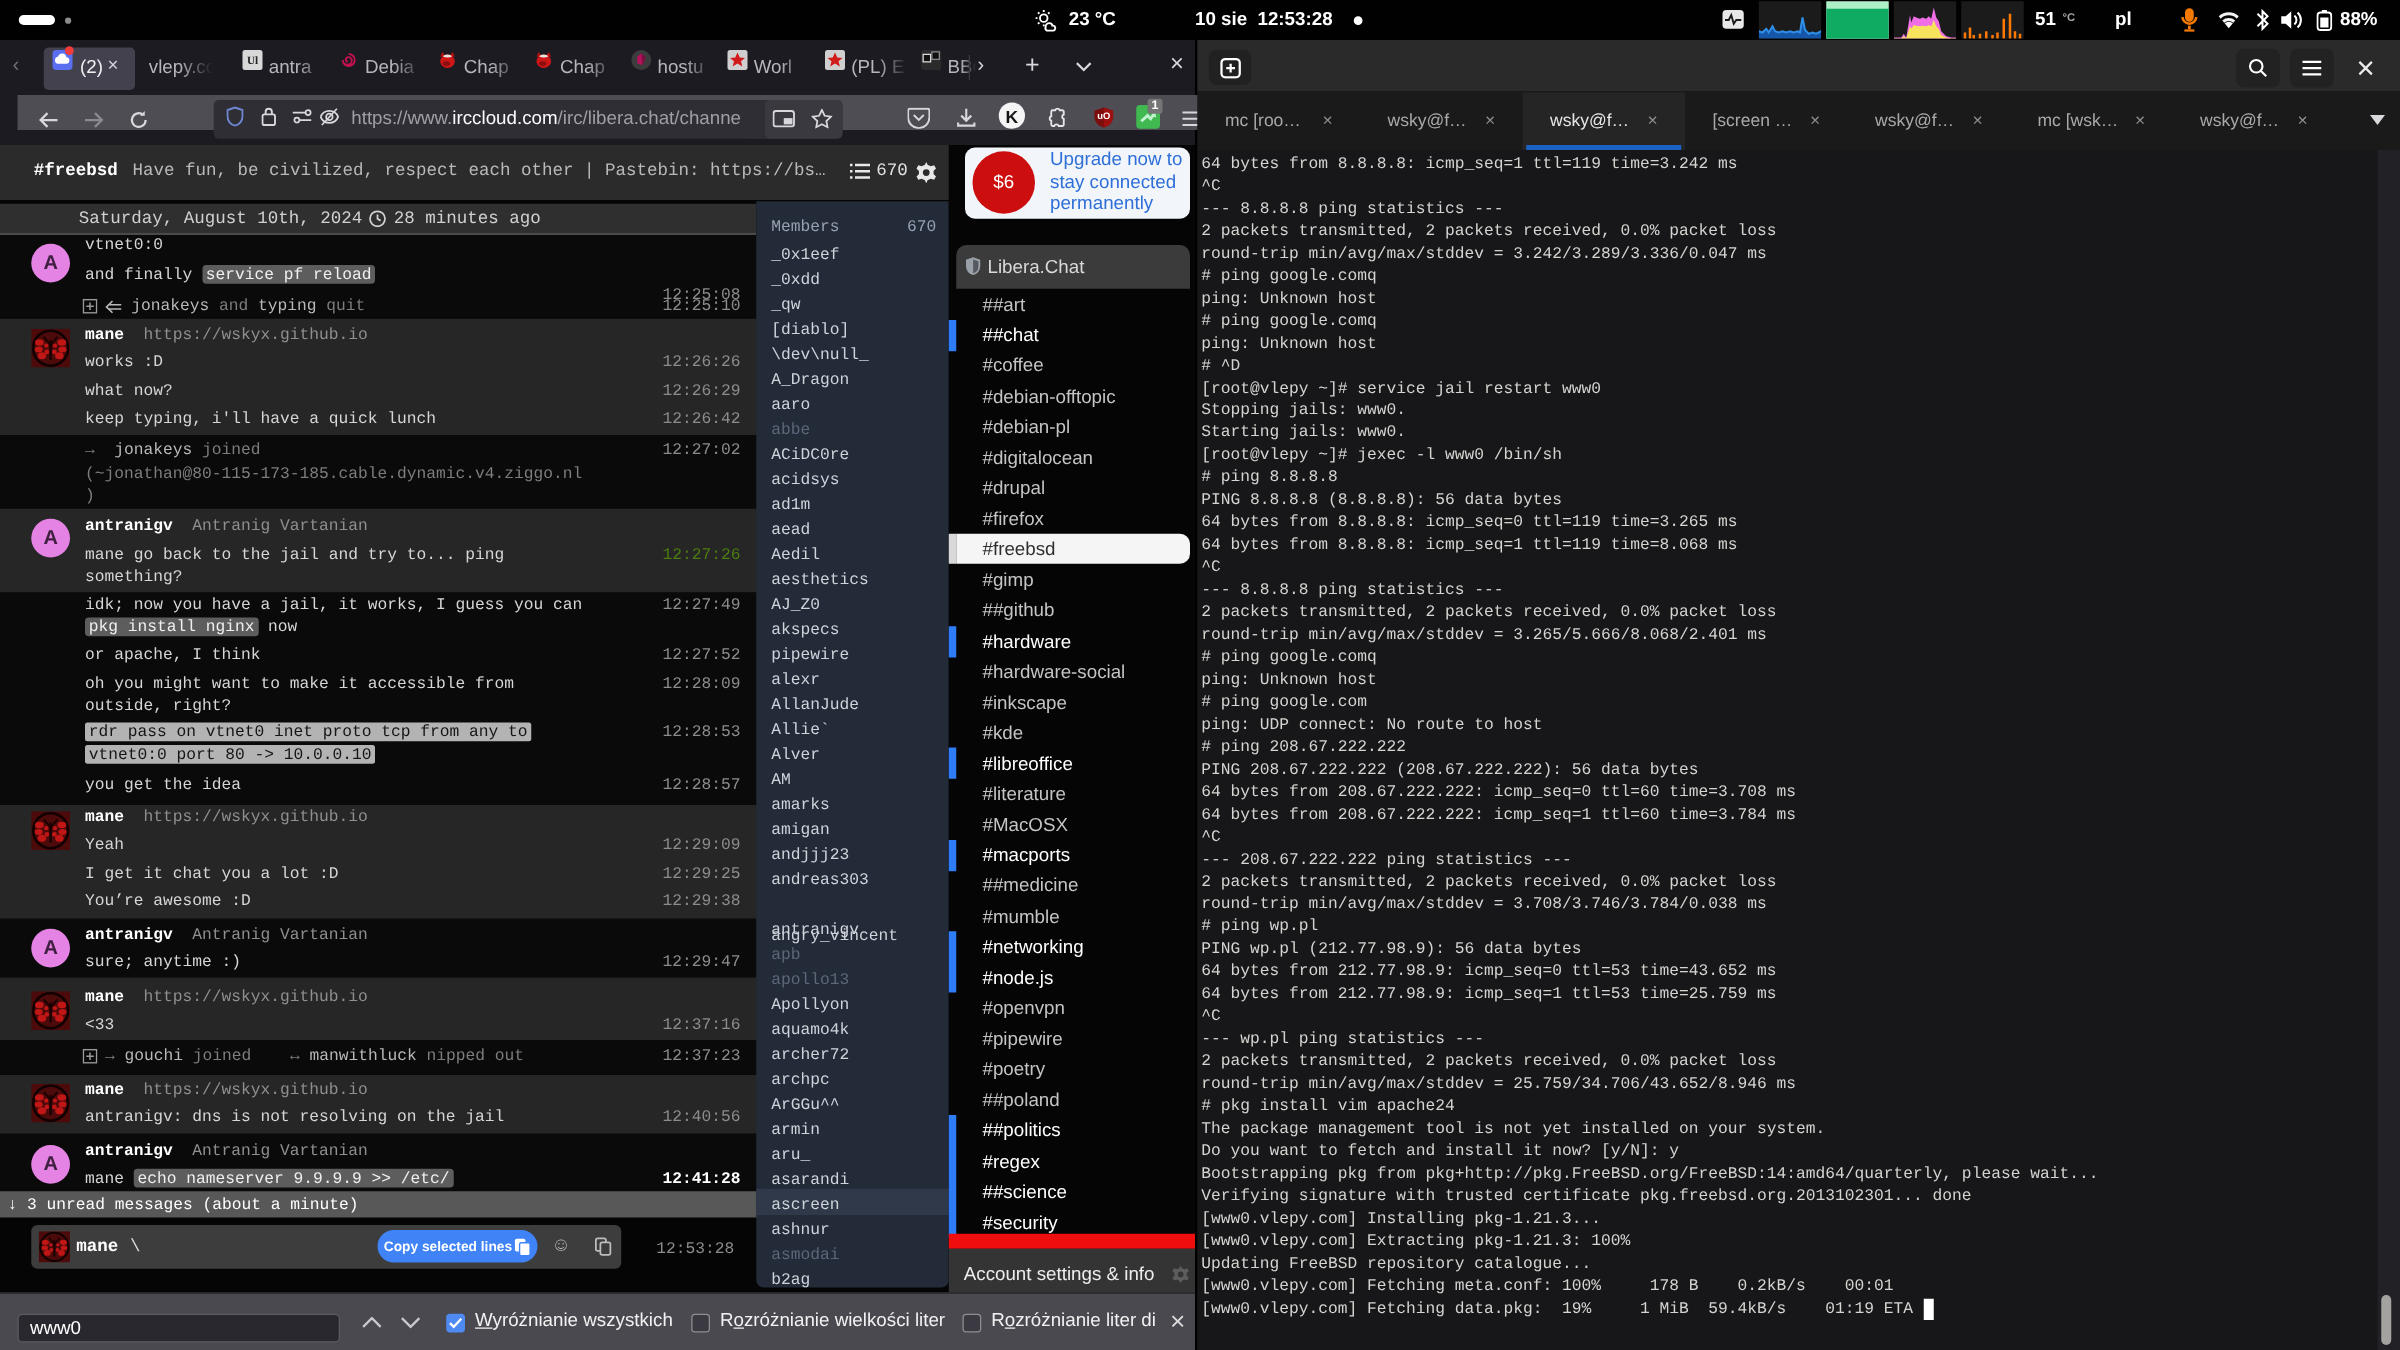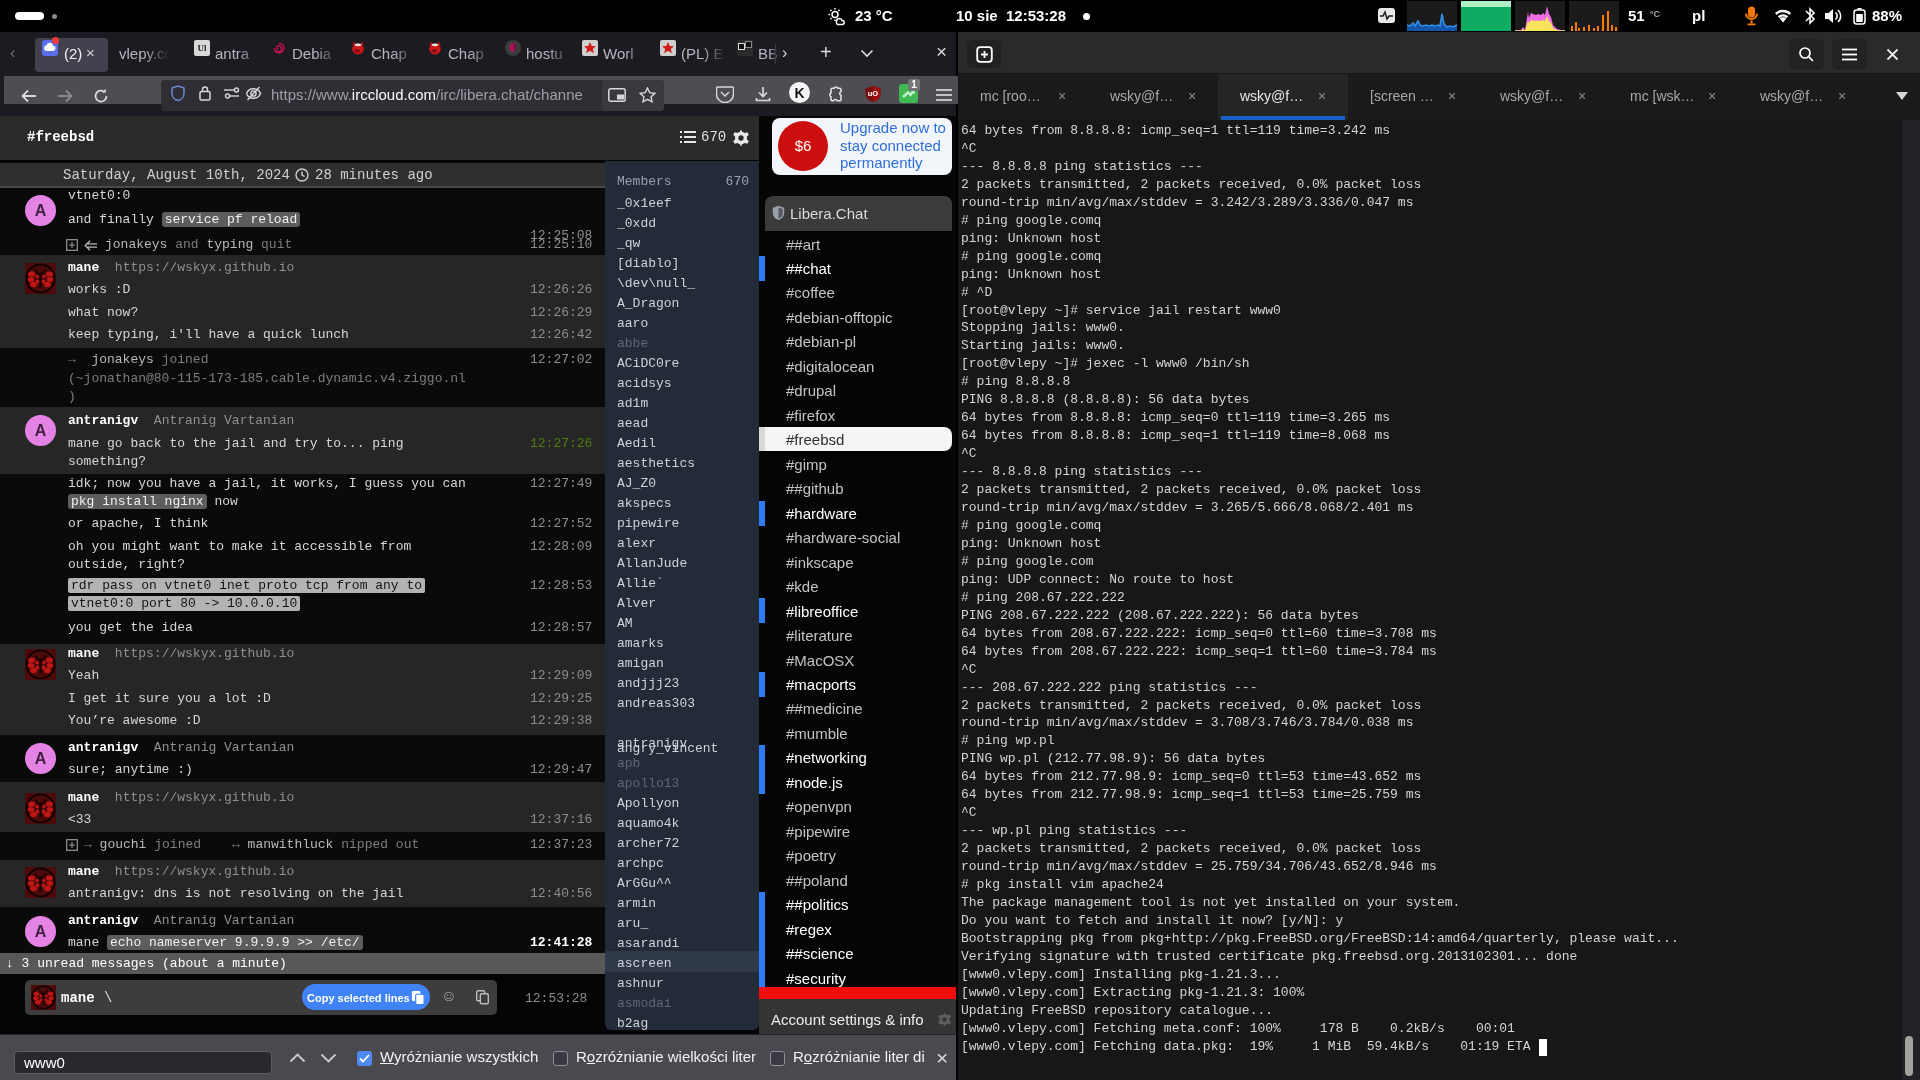--- a/index.html
+++ b/index.html
@@ -9,21 +9,21 @@
 body{font-family:"Liberation Sans",sans-serif}
 
 #topbar{position:absolute;left:0;top:0;width:1920px;height:32px;background:#010101;color:#fff}
 #topbar .txt{position:absolute;font:bold 15px "Liberation Sans",sans-serif;top:7px}
 .graph{position:absolute;top:1px;height:30px;width:50px;background:#1b1b1b;overflow:hidden}
 
 #ff{position:absolute;left:0;top:32px;width:956px;height:1048px;background:#1c1b22}
 #tabstrip{position:absolute;left:0;top:0;width:956px;height:44px;background:#1c1b22}
 .tabtxt{position:absolute;top:13px;font:15px "Liberation Sans",sans-serif;color:#b6b6bf;white-space:nowrap;-webkit-mask-image:linear-gradient(90deg,#000 45%,transparent 95%);mask-image:linear-gradient(90deg,#000 45%,transparent 95%)}
 .fav{position:absolute;top:8px;width:16px;height:16px}
-#navbar{position:absolute;left:4px;top:44px;width:956px;height:28px;background:#4e4d53}
+#navbar{position:absolute;left:14px;top:44px;width:956px;height:28px;background:#4e4d53}
 #urlfield{position:absolute;left:157px;top:4px;width:503px;height:31px;background:#2f2e35;border-radius:4px}
 #content{position:absolute;left:0;top:84px;width:956px;height:950px;background:#050505;overflow:hidden}
 
 .sec{position:absolute;left:0;width:607px}
 .secg{background:#262626}
 .secb{background:#0a0a0a}
 .cr{position:absolute;left:68px;font:13px "Liberation Mono",monospace;color:#d6d6d6;white-space:pre}
 .ts{position:absolute;font:13px "Liberation Mono",monospace;color:#8c8c8c}
 .nick{font-weight:bold;color:#fff}
 .acct{color:#8f8f8f}
@@ -286,20 +286,21 @@
           <line x1="1" y1="7" x2="17" y2="7"></line>
           <line x1="1" y1="12" x2="17" y2="12"></line>
         </g>
       </svg>
   </div>
 
   <div id="content">
 
     <div class="abs" style="left:0;top:0;width:760px;height:44px;background:#2b2b2b"></div>
     <div class="abs mono" style="left:27px;top:13px;font-size:14px;font-weight:bold;color:#fff">#freebsd</div>
+    <div class="abs mono" style="left:106px;top:13px;font-size:14px;color:#b9b9b9">Have fun, be civilized, respect each other | Pastebin: https://bs…</div>
     <svg class="abs" style="left:680px;top:14px" width="16" height="15" viewBox="0 0 16 15">
         <g fill="#e8e8e8">
           <rect x="0" y="1" width="2" height="2"></rect>
           <rect x="4" y="1" width="12" height="2"></rect>
           <rect x="0" y="6" width="2" height="2"></rect>
           <rect x="4" y="6" width="12" height="2"></rect>
           <rect x="0" y="11" width="2" height="2"></rect>
           <rect x="4" y="11" width="12" height="2"></rect>
         </g>
       </svg>
@@ -409,21 +410,21 @@
           <circle cx="19" cy="13.5" r="1.7"></circle>
           <circle cx="12.5" cy="18.5" r="1.9"></circle>
           <circle cx="18.5" cy="18.5" r="1.9"></circle>
         </g>
         <path d="M15.5 9 L15.5 25" stroke="#1a0202" stroke-width="2"></path>
         <path d="M15.5 13 L10 6.5 M15.5 13 L21 6.5" stroke="#1a0202" stroke-width="1.5"></path>
       </svg>
     <div class="cr" style="top:530px"><span class="nick">mane</span>  <span class="acct">https://wskyx.github.io</span></div>
     <div class="cr" style="top:552px">Yeah</div>
       <div class="ts" style="left:530px;top:552px">12:29:09</div>
-    <div class="cr" style="top:575px">I get it sure you a lot :D</div>
+    <div class="cr" style="top:575px">I get it chat you a lot :D</div>
       <div class="ts" style="left:530px;top:575px">12:29:25</div>
     <div class="cr" style="top:597px">You’re awesome :D</div>
       <div class="ts" style="left:530px;top:597px">12:29:38</div>
 
     <div class="cr" style="top:624px"><span class="nick">antranigv</span>  <span class="acct">Antranig Vartanian</span></div>
     <div class="avp" style="top:627px">A</div>
     <div class="cr" style="top:646px">sure; anytime :)</div>
       <div class="ts" style="left:530px;top:646px">12:29:47</div>
 
     <svg class="mav" style="top:677px" width="31" height="31" viewBox="0 0 31 31">

